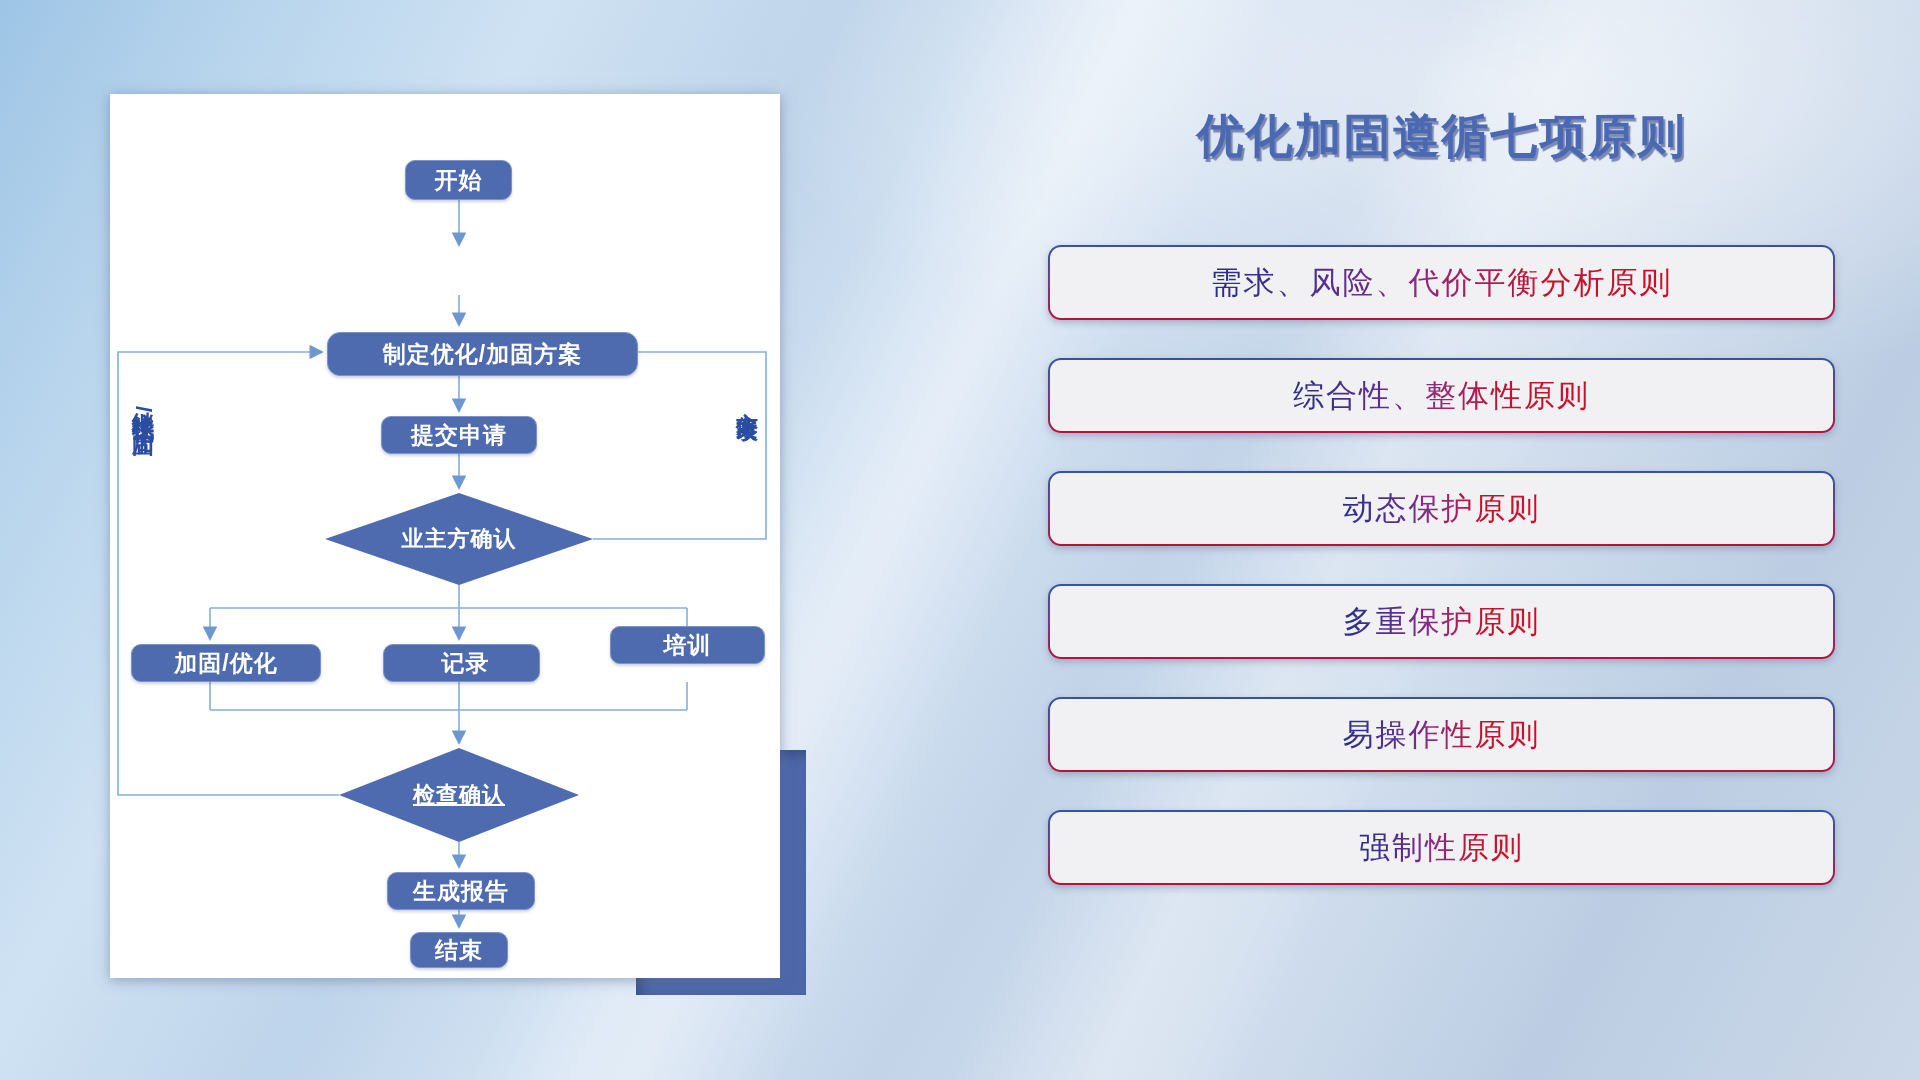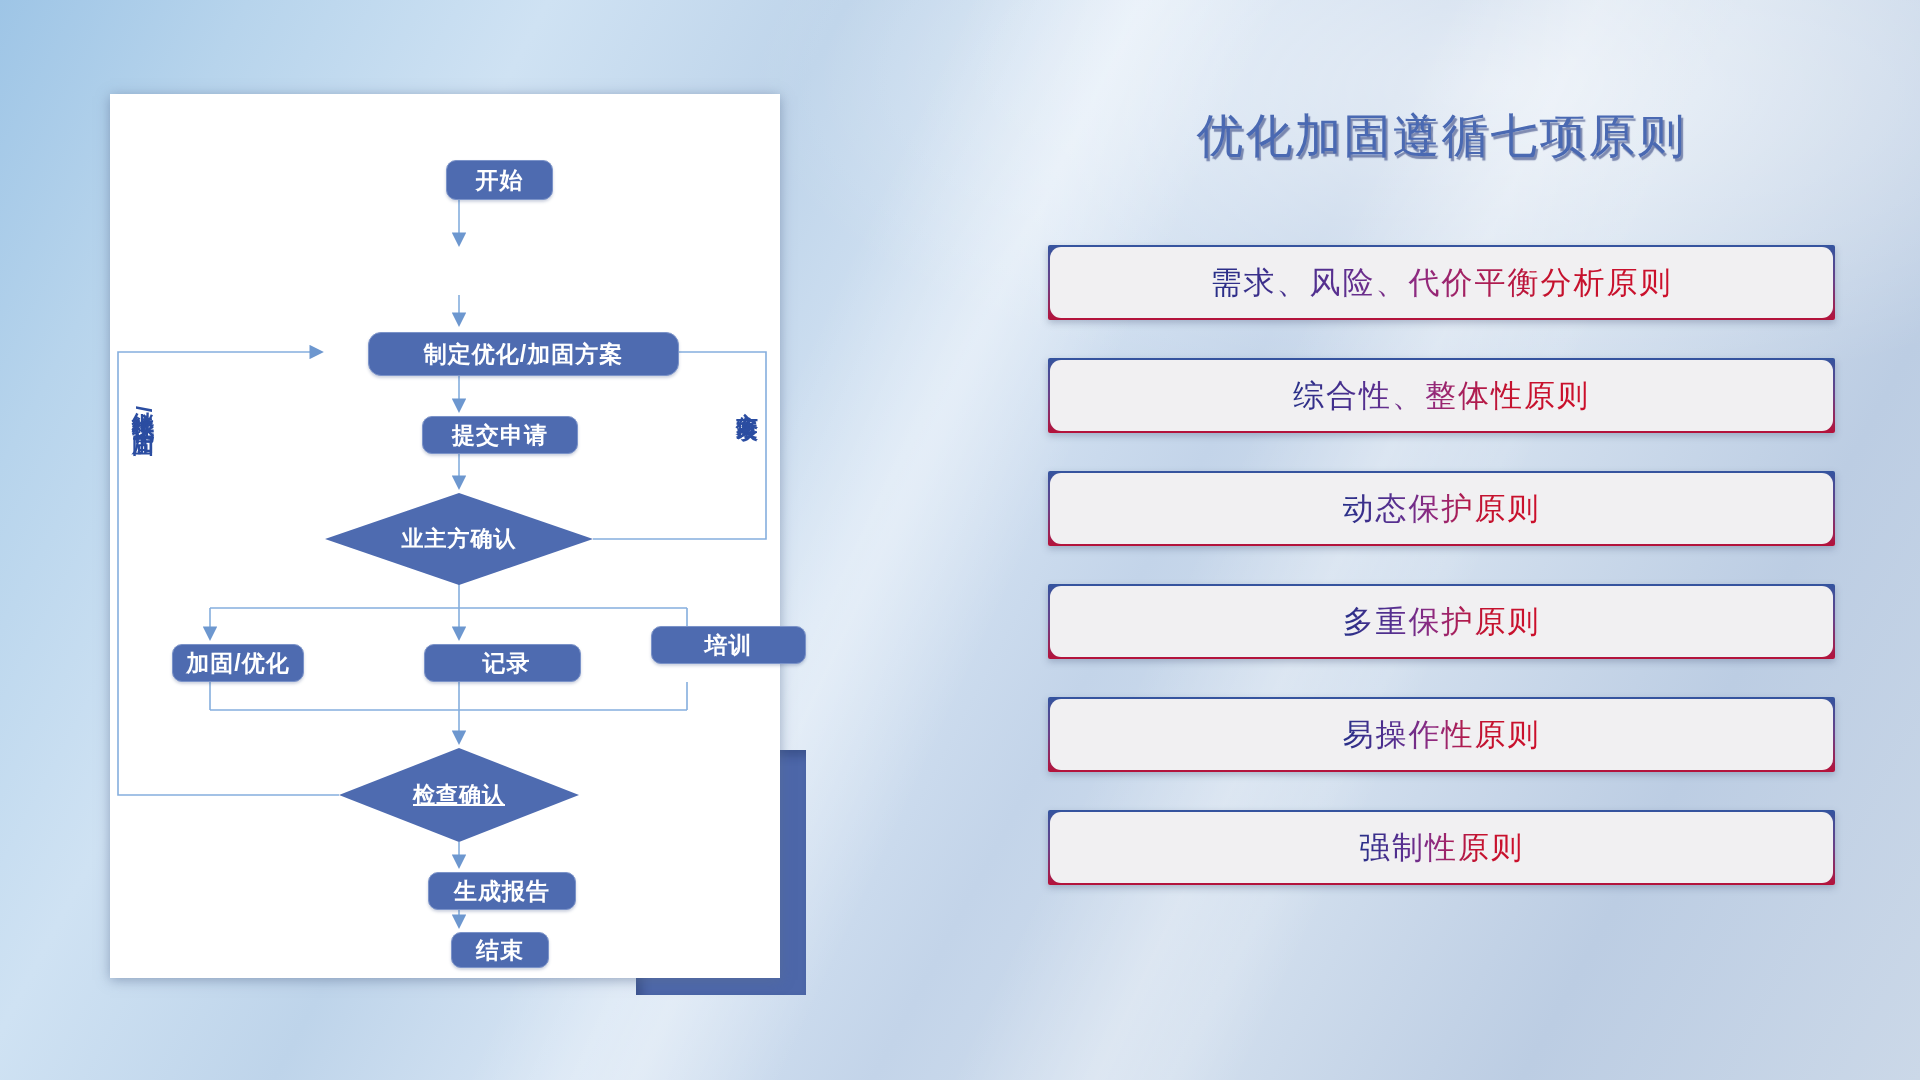--- a/index.html
+++ b/index.html
@@ -23,43 +23,43 @@
   .card{
     position:absolute;left:110px;top:94px;width:670px;height:884px;
     background:#ffffff;box-shadow:0 2px 12px rgba(90,110,145,.55);
   }
   .connectors{position:absolute;left:0;top:0;width:670px;height:884px;}
   
   .node{
     position:absolute;display:flex;align-items:center;justify-content:center;
     background:#4e6bb0;border:1px solid #7b93c9;border-radius:10px;
     color:#ffffff;font-weight:bold;font-size:23px;letter-spacing:1px;
-    box-shadow:0 2px 3px rgba(60,80,130,.25);box-sizing:border-box;text-align:right;margin-left:41px;
+    box-shadow:0 2px 3px rgba(60,80,130,.25);box-sizing:border-box;text-align:right;
   }
   .diamond{
     position:absolute;display:flex;align-items:center;justify-content:center;
     background:#4e6bb0;color:#fff;font-weight:bold;font-size:22px;letter-spacing:1px;
     clip-path:polygon(50% 0,100% 50%,50% 100%,0 50%);
   }
   .vlabel{
     position:absolute;writing-mode:vertical-rl;text-orientation:mixed;
     color:#2b4da1;font-weight:bold;font-size:22px;letter-spacing:3px;line-height:1;
   }
   
   .title{
     position:absolute;left:1048px;top:104px;width:787px;height:64px;
-    text-align:center;line-height:64px;font-size:47px;font-weight:normal;letter-spacing:2px;
+    text-align:center;line-height:64px;font-size:47px;font-weight:bold;letter-spacing:2px;
     color:#4a69b2;text-shadow:2px 3px 1px rgba(38,54,118,.55);
   }
   .principles{
     position:absolute;left:1048px;top:245px;width:787px;
     display:flex;flex-direction:column;gap:38px;
   }
   .pbox{
-    height:75px;border-radius:2px;padding:2px;box-sizing:border-box;
+    height:75px;border-radius:13px;padding:2px;box-sizing:border-box;
     background:linear-gradient(180deg,#34549f 0%,#6a3f86 50%,#b5123a 100%);
     box-shadow:0 3px 7px rgba(80,95,130,.35);
   }
   .pbox-inner{
     width:100%;height:100%;border-radius:11px;background:#f1f0f2;
     display:flex;align-items:center;justify-content:center;
   }
   .ptext{
     display:inline-block;font-size:31px;font-weight:500;letter-spacing:2px;
     background:linear-gradient(90deg,#272f88 0%,#5a2f90 28%,#8f2a80 45%,#c4122e 72%,#cc0f2b 100%);
@@ -109,21 +109,21 @@
 
     <div class="node" style="left:295px;top:66px;width:107px;height:40px;">开始</div>
 
 
     <div class="node" style="left:217px;top:238px;width:311px;height:44px;border-radius:13px;">制定优化/加固方案</div>
 
     <div class="node" style="left:271px;top:322px;width:156px;height:38px;">提交申请</div>
 
     <div class="diamond" style="left:215px;top:399px;width:268px;height:92px;">业主方确认</div>
 
-    <div class="node" style="left:21px;top:550px;width:132px;height:38px;">加固/优化</div>
+    <div class="node" style="left:21px;top:550px;width:190px;height:38px;">加固/优化</div>
 
     <div class="node" style="left:273px;top:550px;width:157px;height:38px;padding-left:8px;">记录</div>
 
     <div class="node" style="left:500px;top:532px;width:155px;height:38px;">培训</div>
 
     <div class="diamond" style="left:229px;top:654px;width:240px;height:94px;text-decoration:underline;">检查确认</div>
 
     <div class="node" style="left:277px;top:778px;width:148px;height:38px;">生成报告</div>
 
     <div class="node" style="left:300px;top:838px;width:98px;height:36px;">结束</div>

